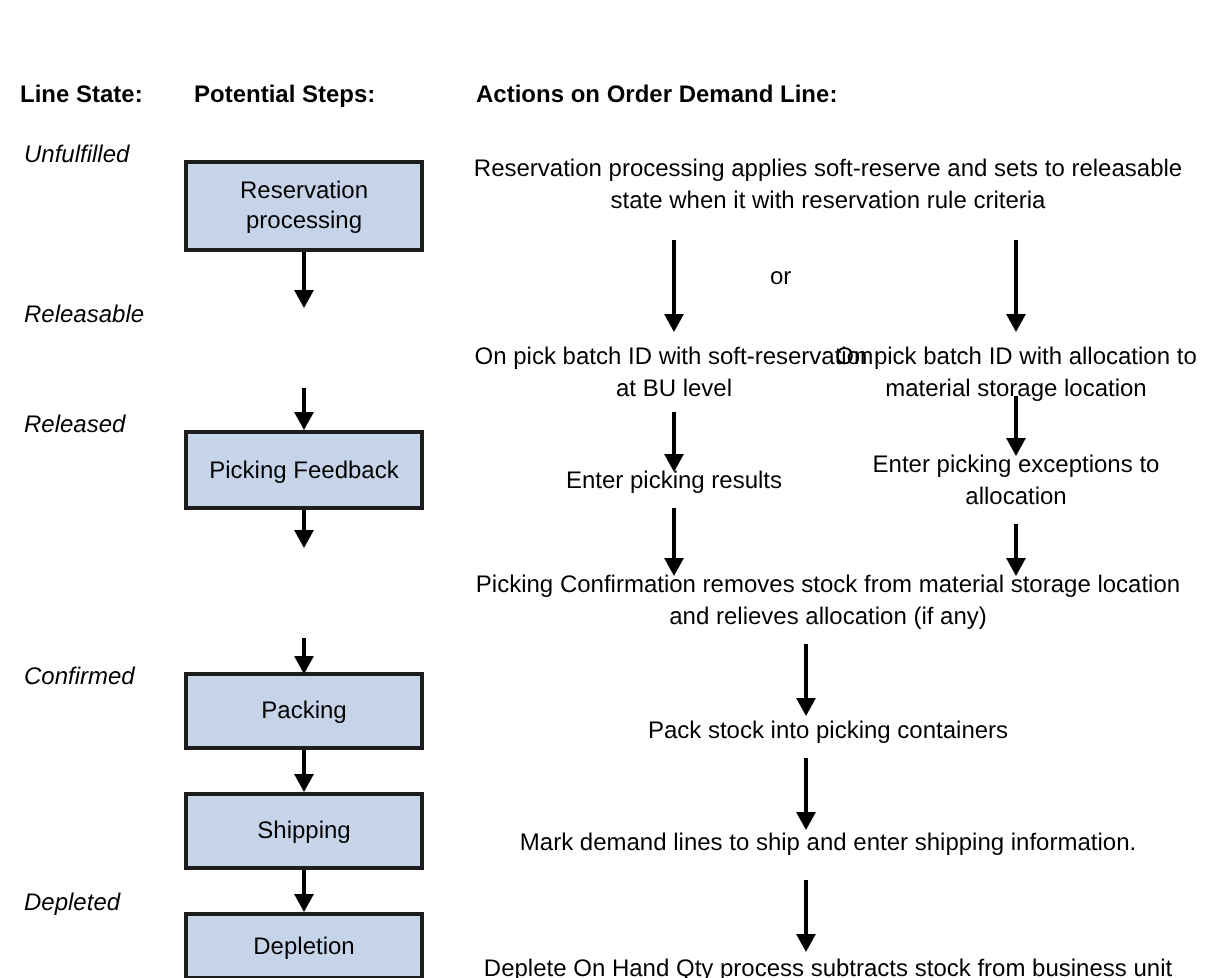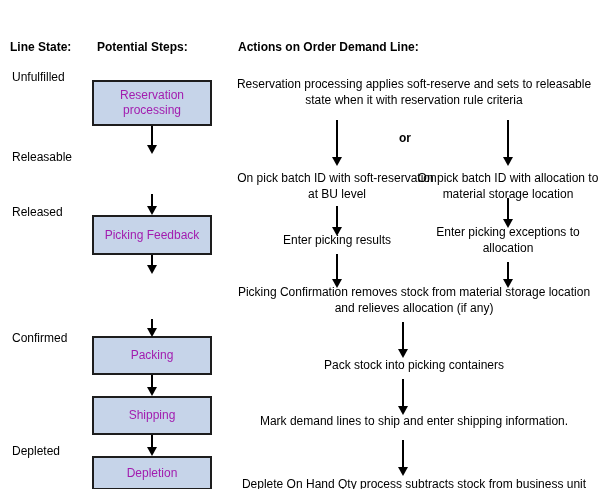--- a/index.html
+++ b/index.html
@@ -27,40 +27,41 @@
     white-space: nowrap;
   }
   #hdr-line-state      { left: 10px;  top: 4px; }
   #hdr-potential-steps { left: 97px;  top: 4px; }
   #hdr-actions         { left: 238px; top: 4px; }
 
   
   .state-label {
     position: absolute;
     font-size: 12px;
+    font-style: italic;
     line-height: 14px;
     white-space: nowrap;
     left: 12px;
   }
 
   
   .step-box {
     position: absolute;
     left: 92px;
     width: 120px;
     box-sizing: border-box;
     background: #c6d4e9;
     border: 2px solid #1d1d1d;
     display: flex;
     align-items: center;
     justify-content: center;
     text-align: center;
     font-size: 12px;
     line-height: 15px;
-    color: #a21caf;
+    color: #000000;
   }
   .step-box .step-text { display: block; padding: 0 3px; }
 
   
   .arrow {
     position: absolute;
     width: 2px;
     background: #000000;
   }
   .arrow::after {
@@ -81,23 +82,22 @@
     position: absolute;
     font-size: 12px;
     line-height: 16px;
     text-align: center;
     color: #000000;
   }
   .plain-text {
     position: absolute;
     font-size: 12px;
     line-height: 16px;
-    text-align: center;
+    text-align: left;
     color: #000000;
-    font-weight: bold;
   }
 </style>
 </head>
 <body>
 
 <div id="canvas">
 
   <div class="col-header" id="hdr-line-state">Line State:</div>
   <div class="col-header" id="hdr-potential-steps">Potential Steps:</div>
   <div class="col-header" id="hdr-actions">Actions on Order Demand Line:</div>

